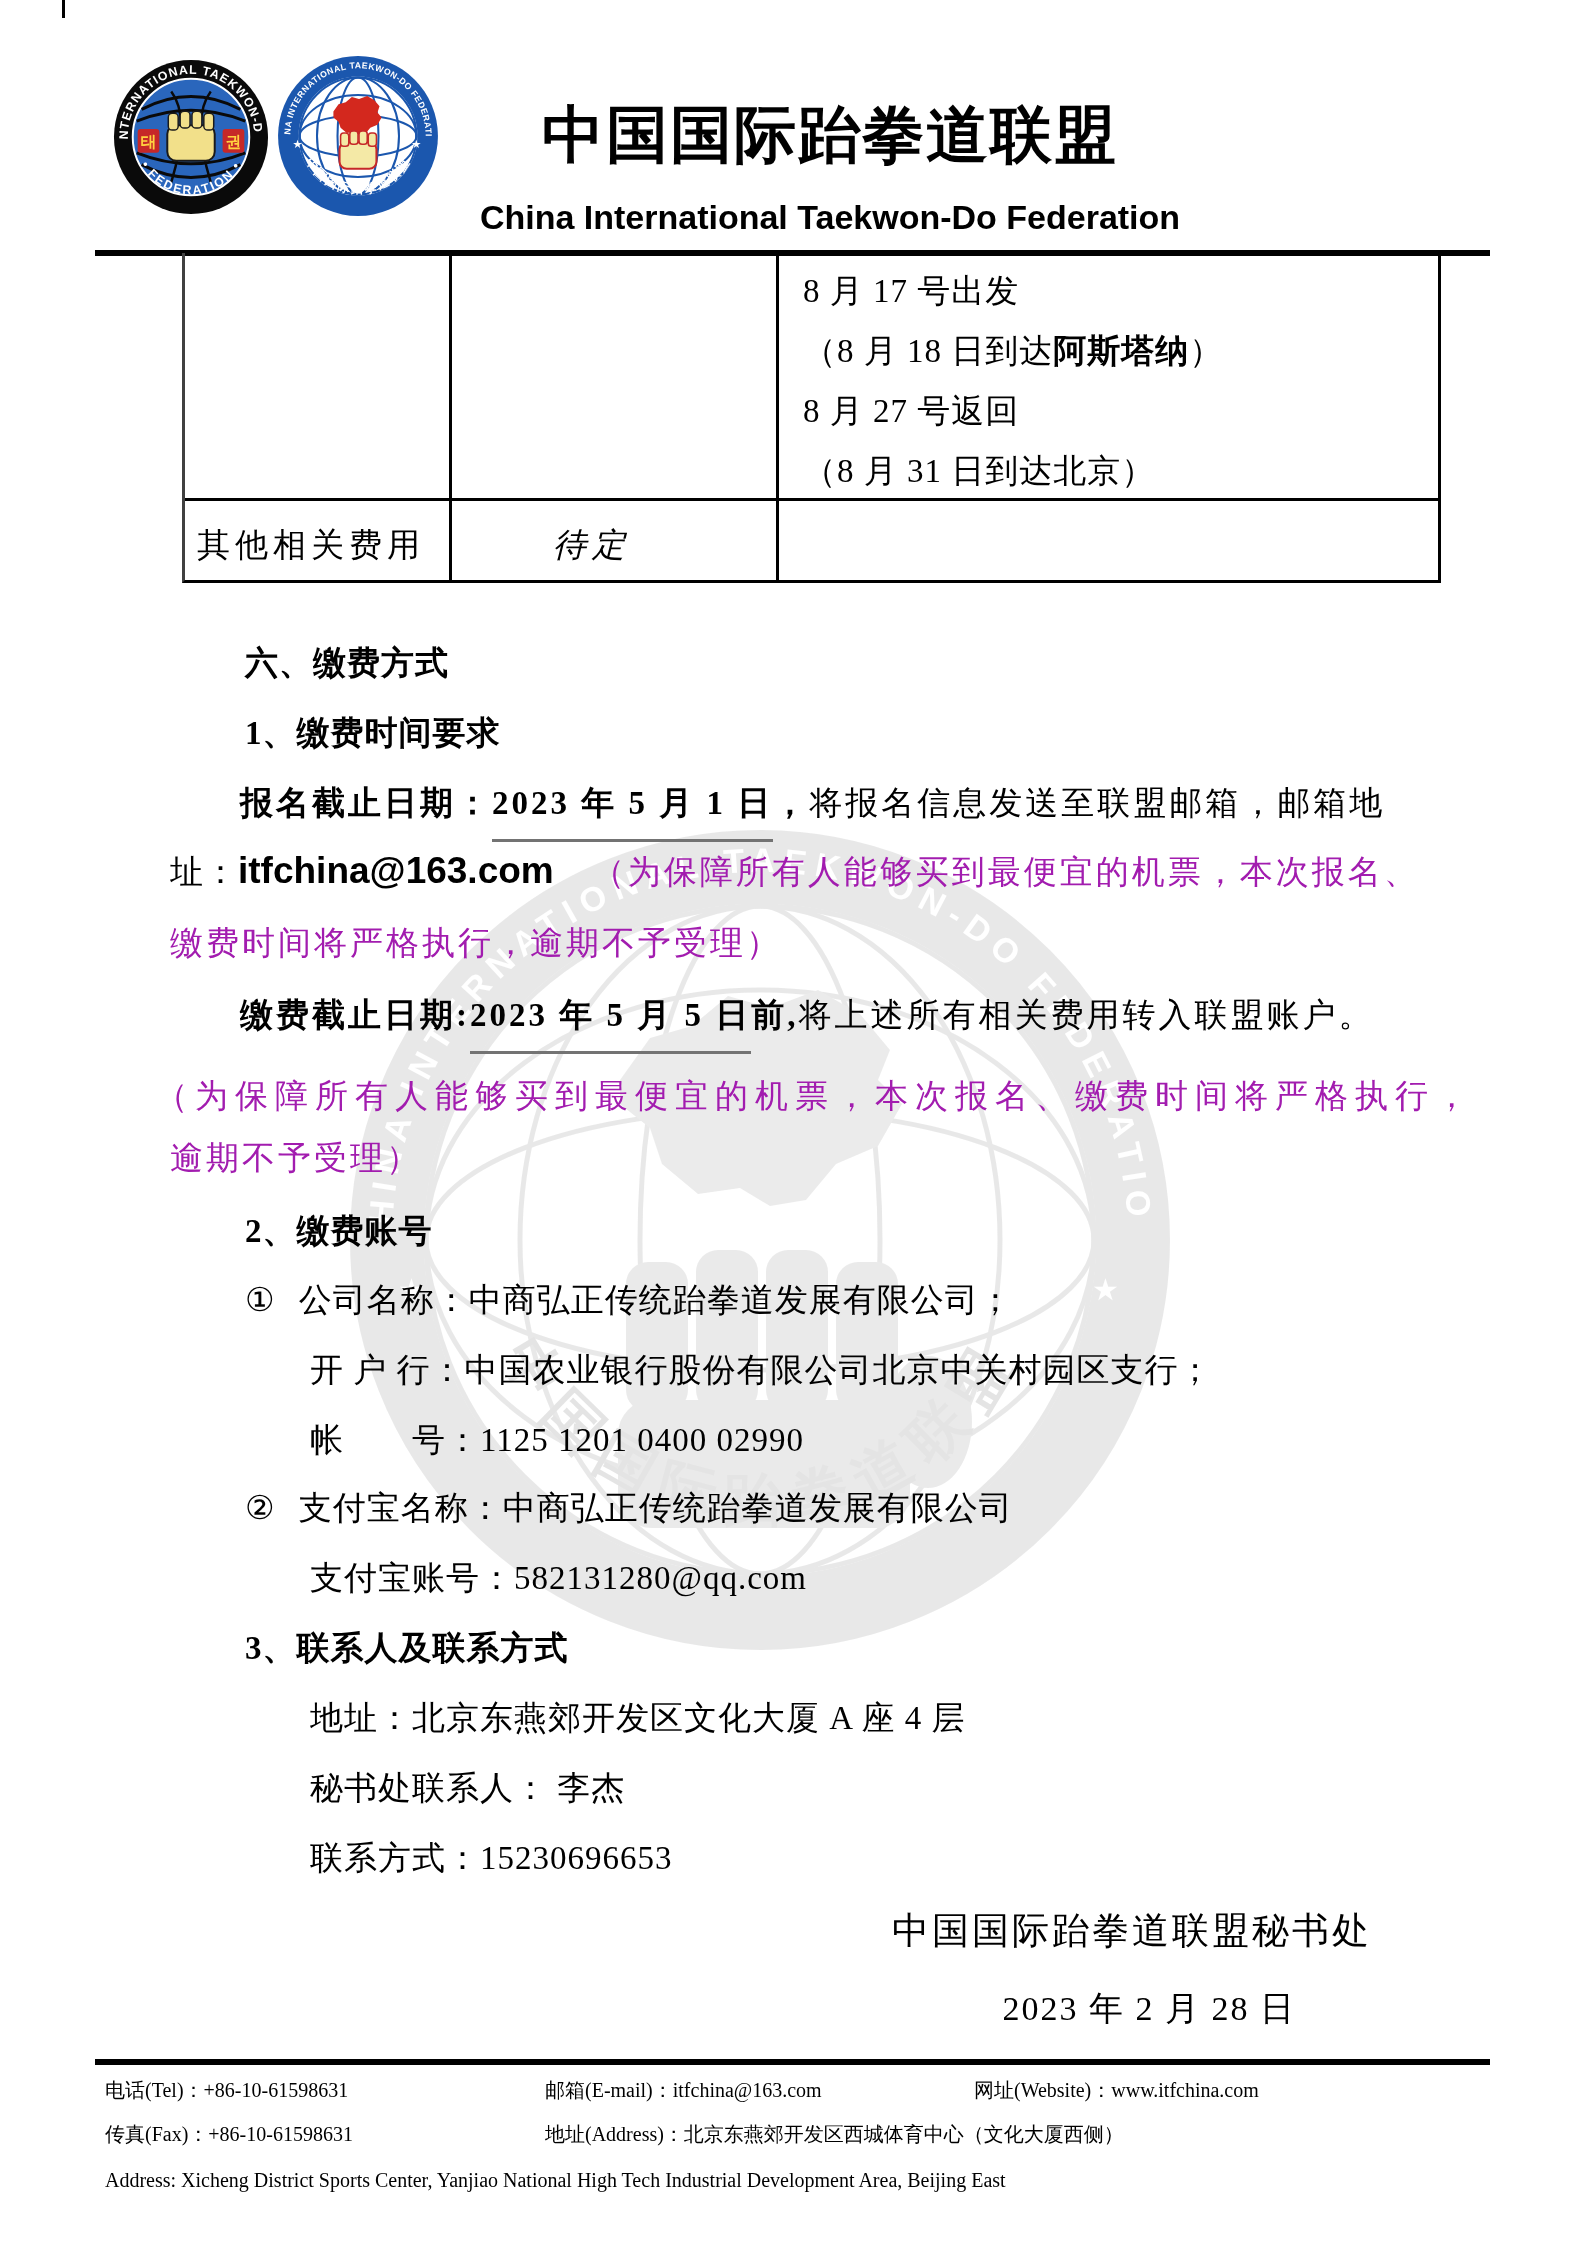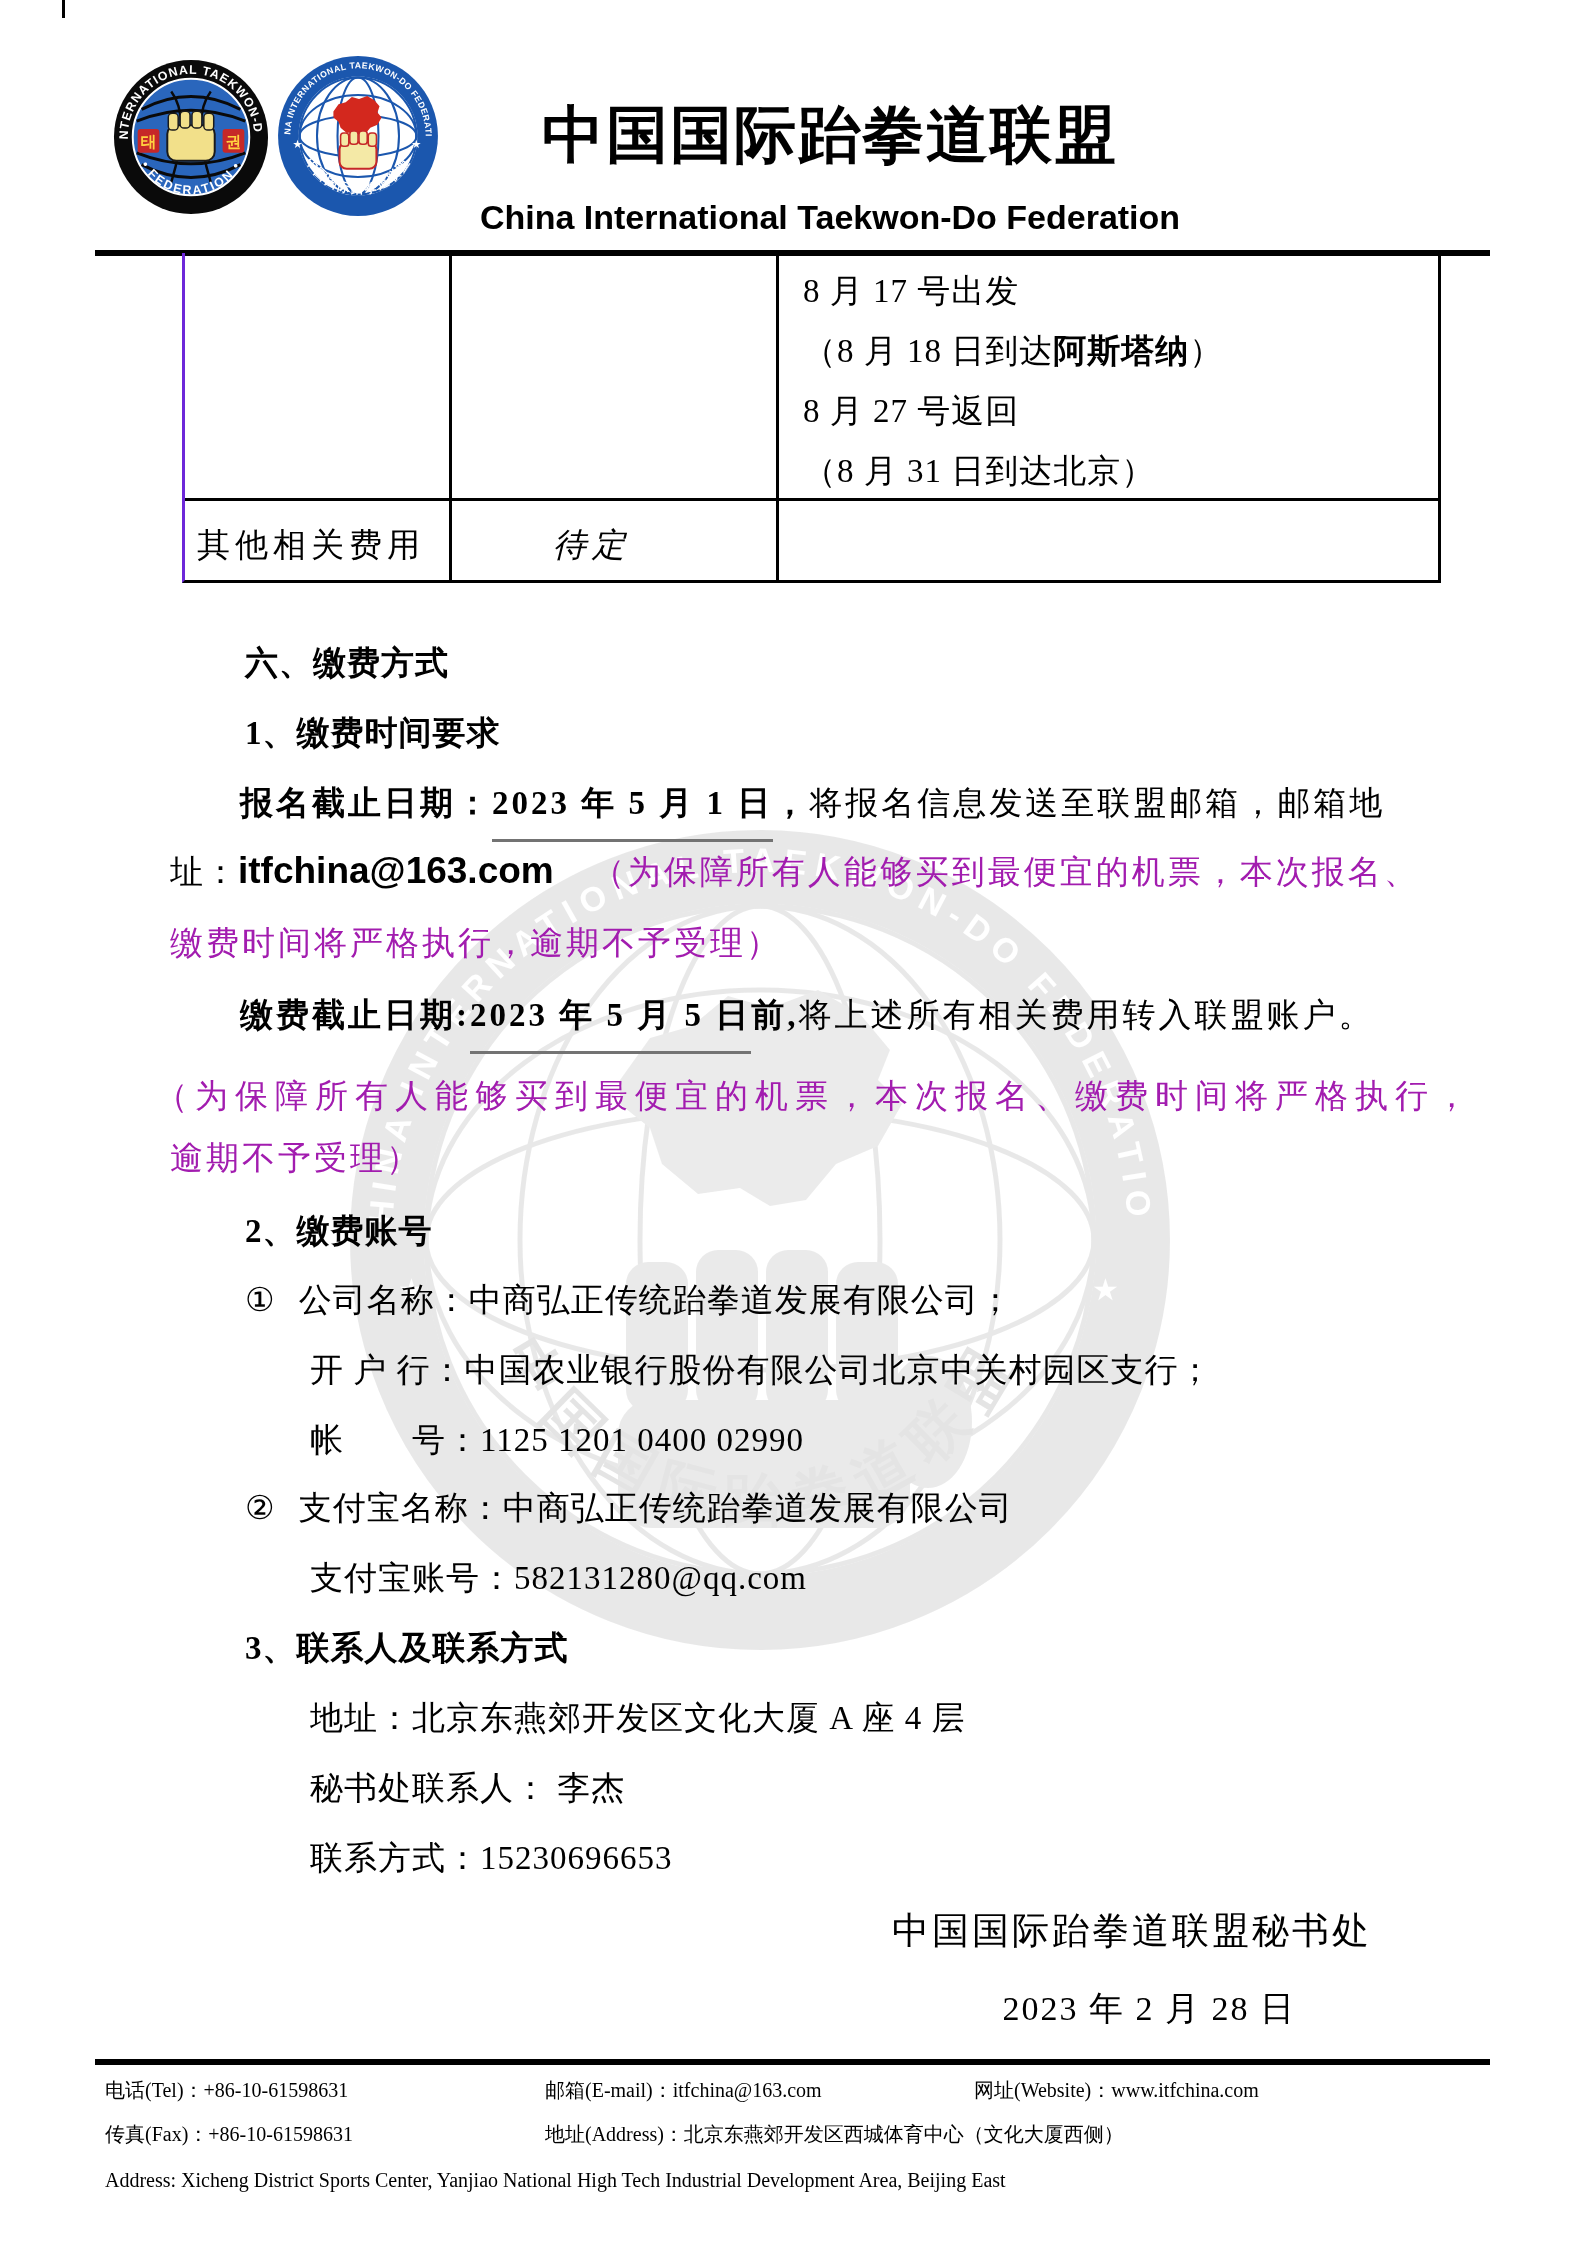--- a/index.html
+++ b/index.html
@@ -15,21 +15,21 @@
   
   .logo{position:absolute;}
   .title{position:absolute;left:430px;top:100px;width:800px;text-align:center;
          font-family:"Liberation Sans","DejaVu Sans",sans-serif;font-weight:900;
          font-size:62px;line-height:70px;letter-spacing:2px;}
   .subtitle{position:absolute;left:430px;top:196px;width:800px;text-align:center;
          font-family:"Liberation Sans","DejaVu Sans",sans-serif;font-weight:bold;
          font-size:34px;line-height:42px;}
   
   .doc-table{position:absolute;left:182px;top:253px;width:1253px;height:327px;
-             border-left:3px solid #6d28d9;border-right:3px solid #000;border-bottom:3px solid #000;}
+             border-left:3px solid #404040;border-right:3px solid #000;border-bottom:3px solid #000;}
   .doc-table .v1{position:absolute;left:264px;top:0;width:3px;height:327px;background:#000;}
   .doc-table .v2{position:absolute;left:591px;top:0;width:3px;height:327px;background:#000;}
   .doc-table .h1{position:absolute;left:0;top:245px;width:1253px;height:3px;background:#000;}
   .cell-lines{position:absolute;left:618px;top:8px;font-size:33px;line-height:60px;letter-spacing:1px;white-space:nowrap;}
   .r2c1{position:absolute;left:12px;top:258px;width:252px;height:69px;display:flex;align-items:center;
         font-size:33px;letter-spacing:5px;white-space:nowrap;}
   .r2c2{position:absolute;left:267px;top:258px;width:280px;height:69px;display:flex;align-items:center;justify-content:center;
         font-size:33px;letter-spacing:6px;font-style:italic;}
   
   .watermark{position:absolute;left:320px;top:800px;width:880px;height:880px;opacity:.55;pointer-events:none;}

